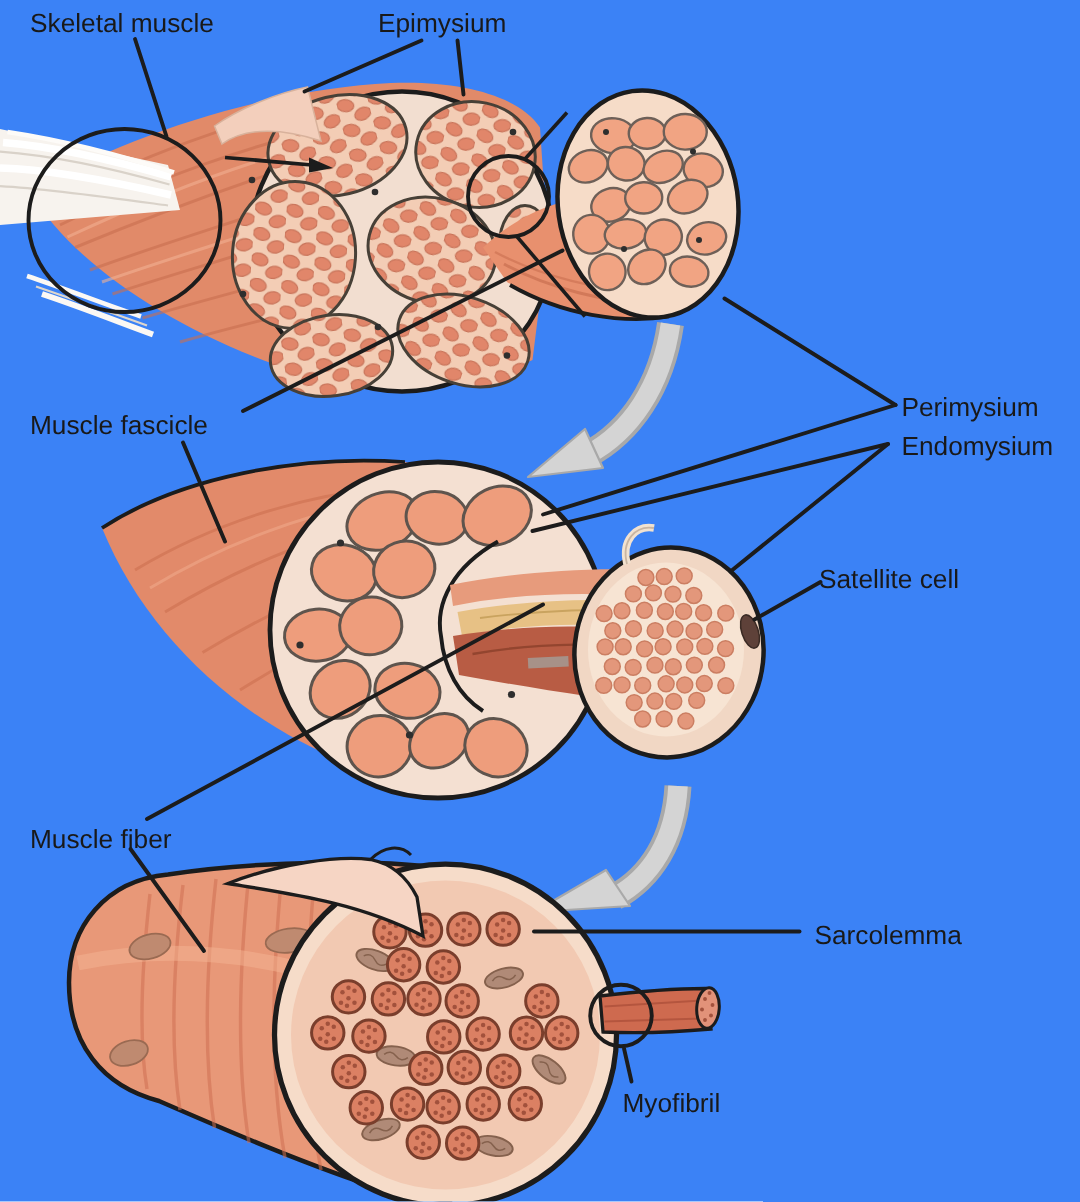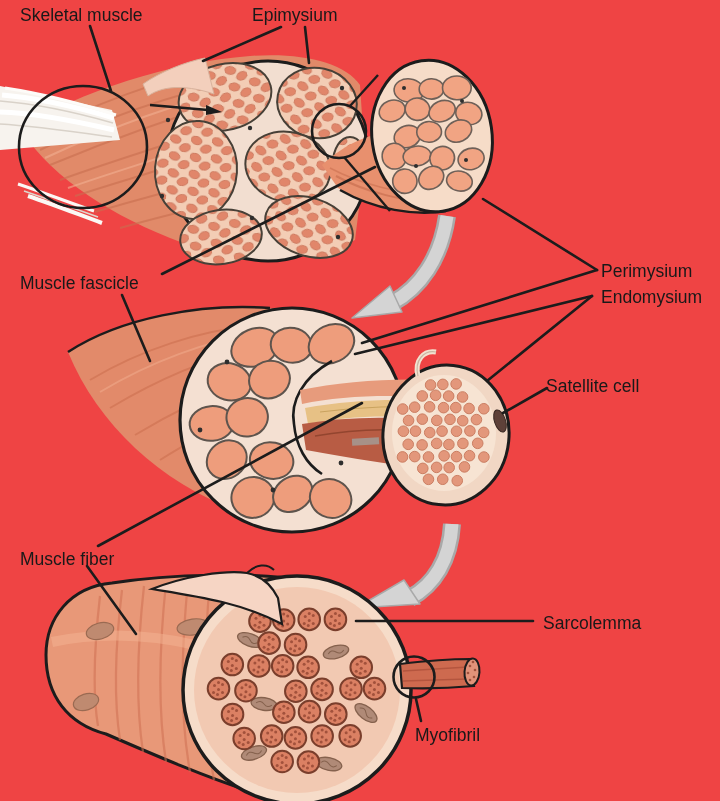--- a/index.html
+++ b/index.html
@@ -1,16 +1,16 @@
 <!DOCTYPE html>
 <html><head>
 <meta charset="utf-8">
 <style>
   html,body{margin:0;padding:0;background:#ffffff;}
-  .stage{position:relative;width:720px;height:801px;background:#ef4444;overflow:hidden;
+  .stage{position:relative;width:720px;height:801px;background:#3b82f6;overflow:hidden;
          font-family:"Liberation Sans",sans-serif;}
   svg{display:block;}
   text{font-family:"Liberation Sans",sans-serif;font-size:17.5px;fill:#191919;}
 </style>
 </head>
 <body>
 
 <div class="stage">
 <svg id="art" width="720" height="801" viewBox="0 0 720 801" xmlns="http://www.w3.org/2000/svg">
   <defs>

